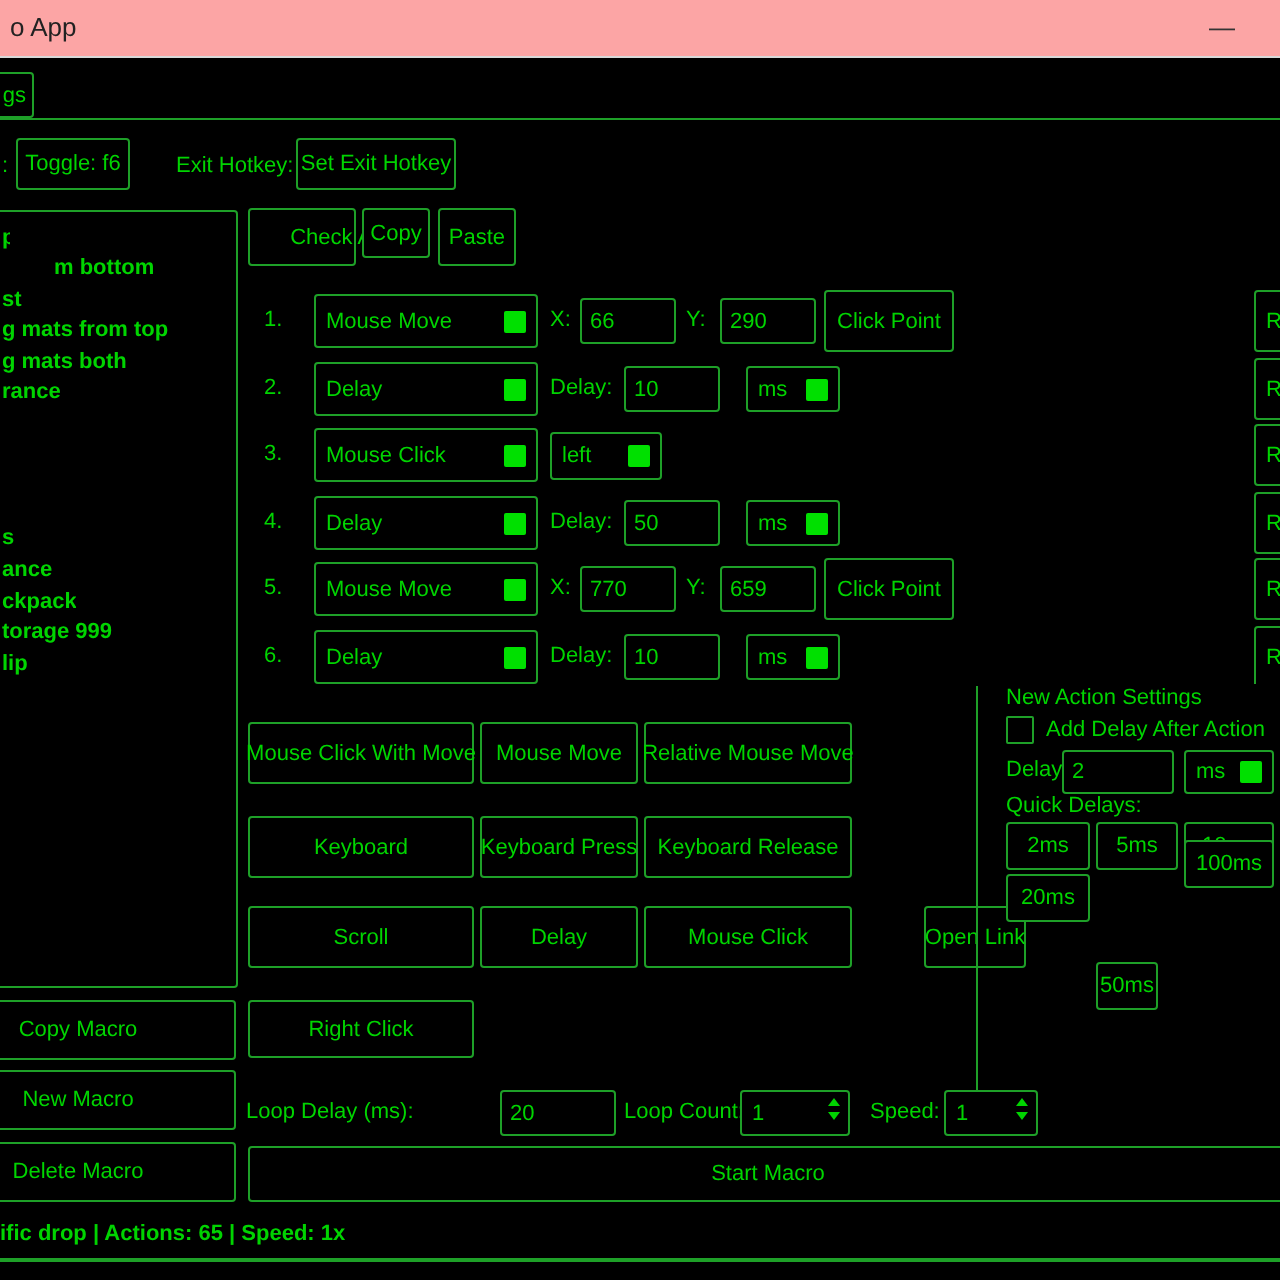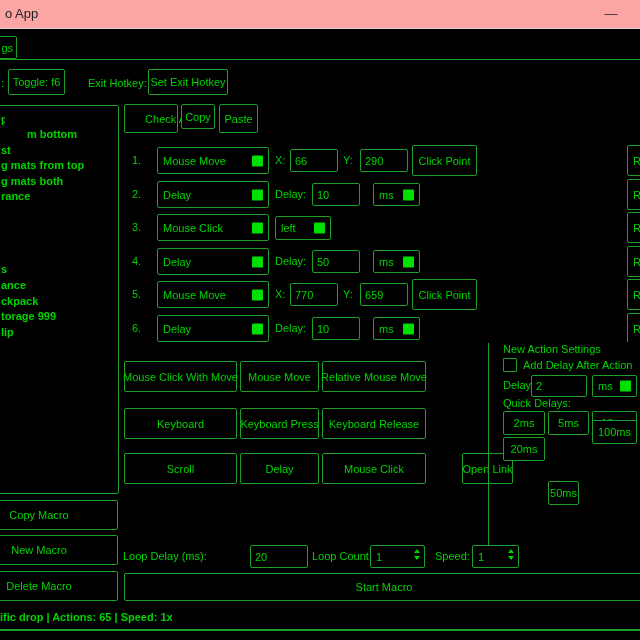--- a/index.html
+++ b/index.html
@@ -181,20 +181,21 @@
 
   <div class="btn" style="left:124px;top:408px;width:113px;height:31px;">Keyboard</div>
   <div class="btn" style="left:240px;top:408px;width:79px;height:31px;">Keyboard Press</div>
   <div class="btn" style="left:322px;top:408px;width:104px;height:31px;">Keyboard Release</div>
 
   <div class="btn" style="left:124px;top:453px;width:113px;height:31px;">Scroll</div>
   <div class="btn" style="left:240px;top:453px;width:79px;height:31px;">Delay</div>
   <div class="btn" style="left:322px;top:453px;width:104px;height:31px;">Mouse Click</div>
   <div class="btn" style="left:430px;top:453px;width:51px;height:31px;margin-left:32px;">Open Link</div>
 
+  <div class="btn" style="left:124px;top:500px;width:113px;height:29px;">Right Click</div>
 
   <div class="vline" style="left:488px;top:343px;height:202px;"></div>
   <span class="lbl" style="left:503px;top:343px;">New Action Settings</span>
   <span class="checkbox" style="left:503px;top:358px;"></span>
   <span class="lbl" style="left:523px;top:359px;">Add Delay After Action</span>
   <span class="lbl" style="left:503px;top:379px;">Delay:</span>
   <input class="inp" style="left: 531px; top: 375px; width: 56px; height: 22px;" value="2">
   <div class="combo" style="left:592px;top:375px;width:45px;height:22px;">
     <span>ms</span>
     <span class="sq"></span>

